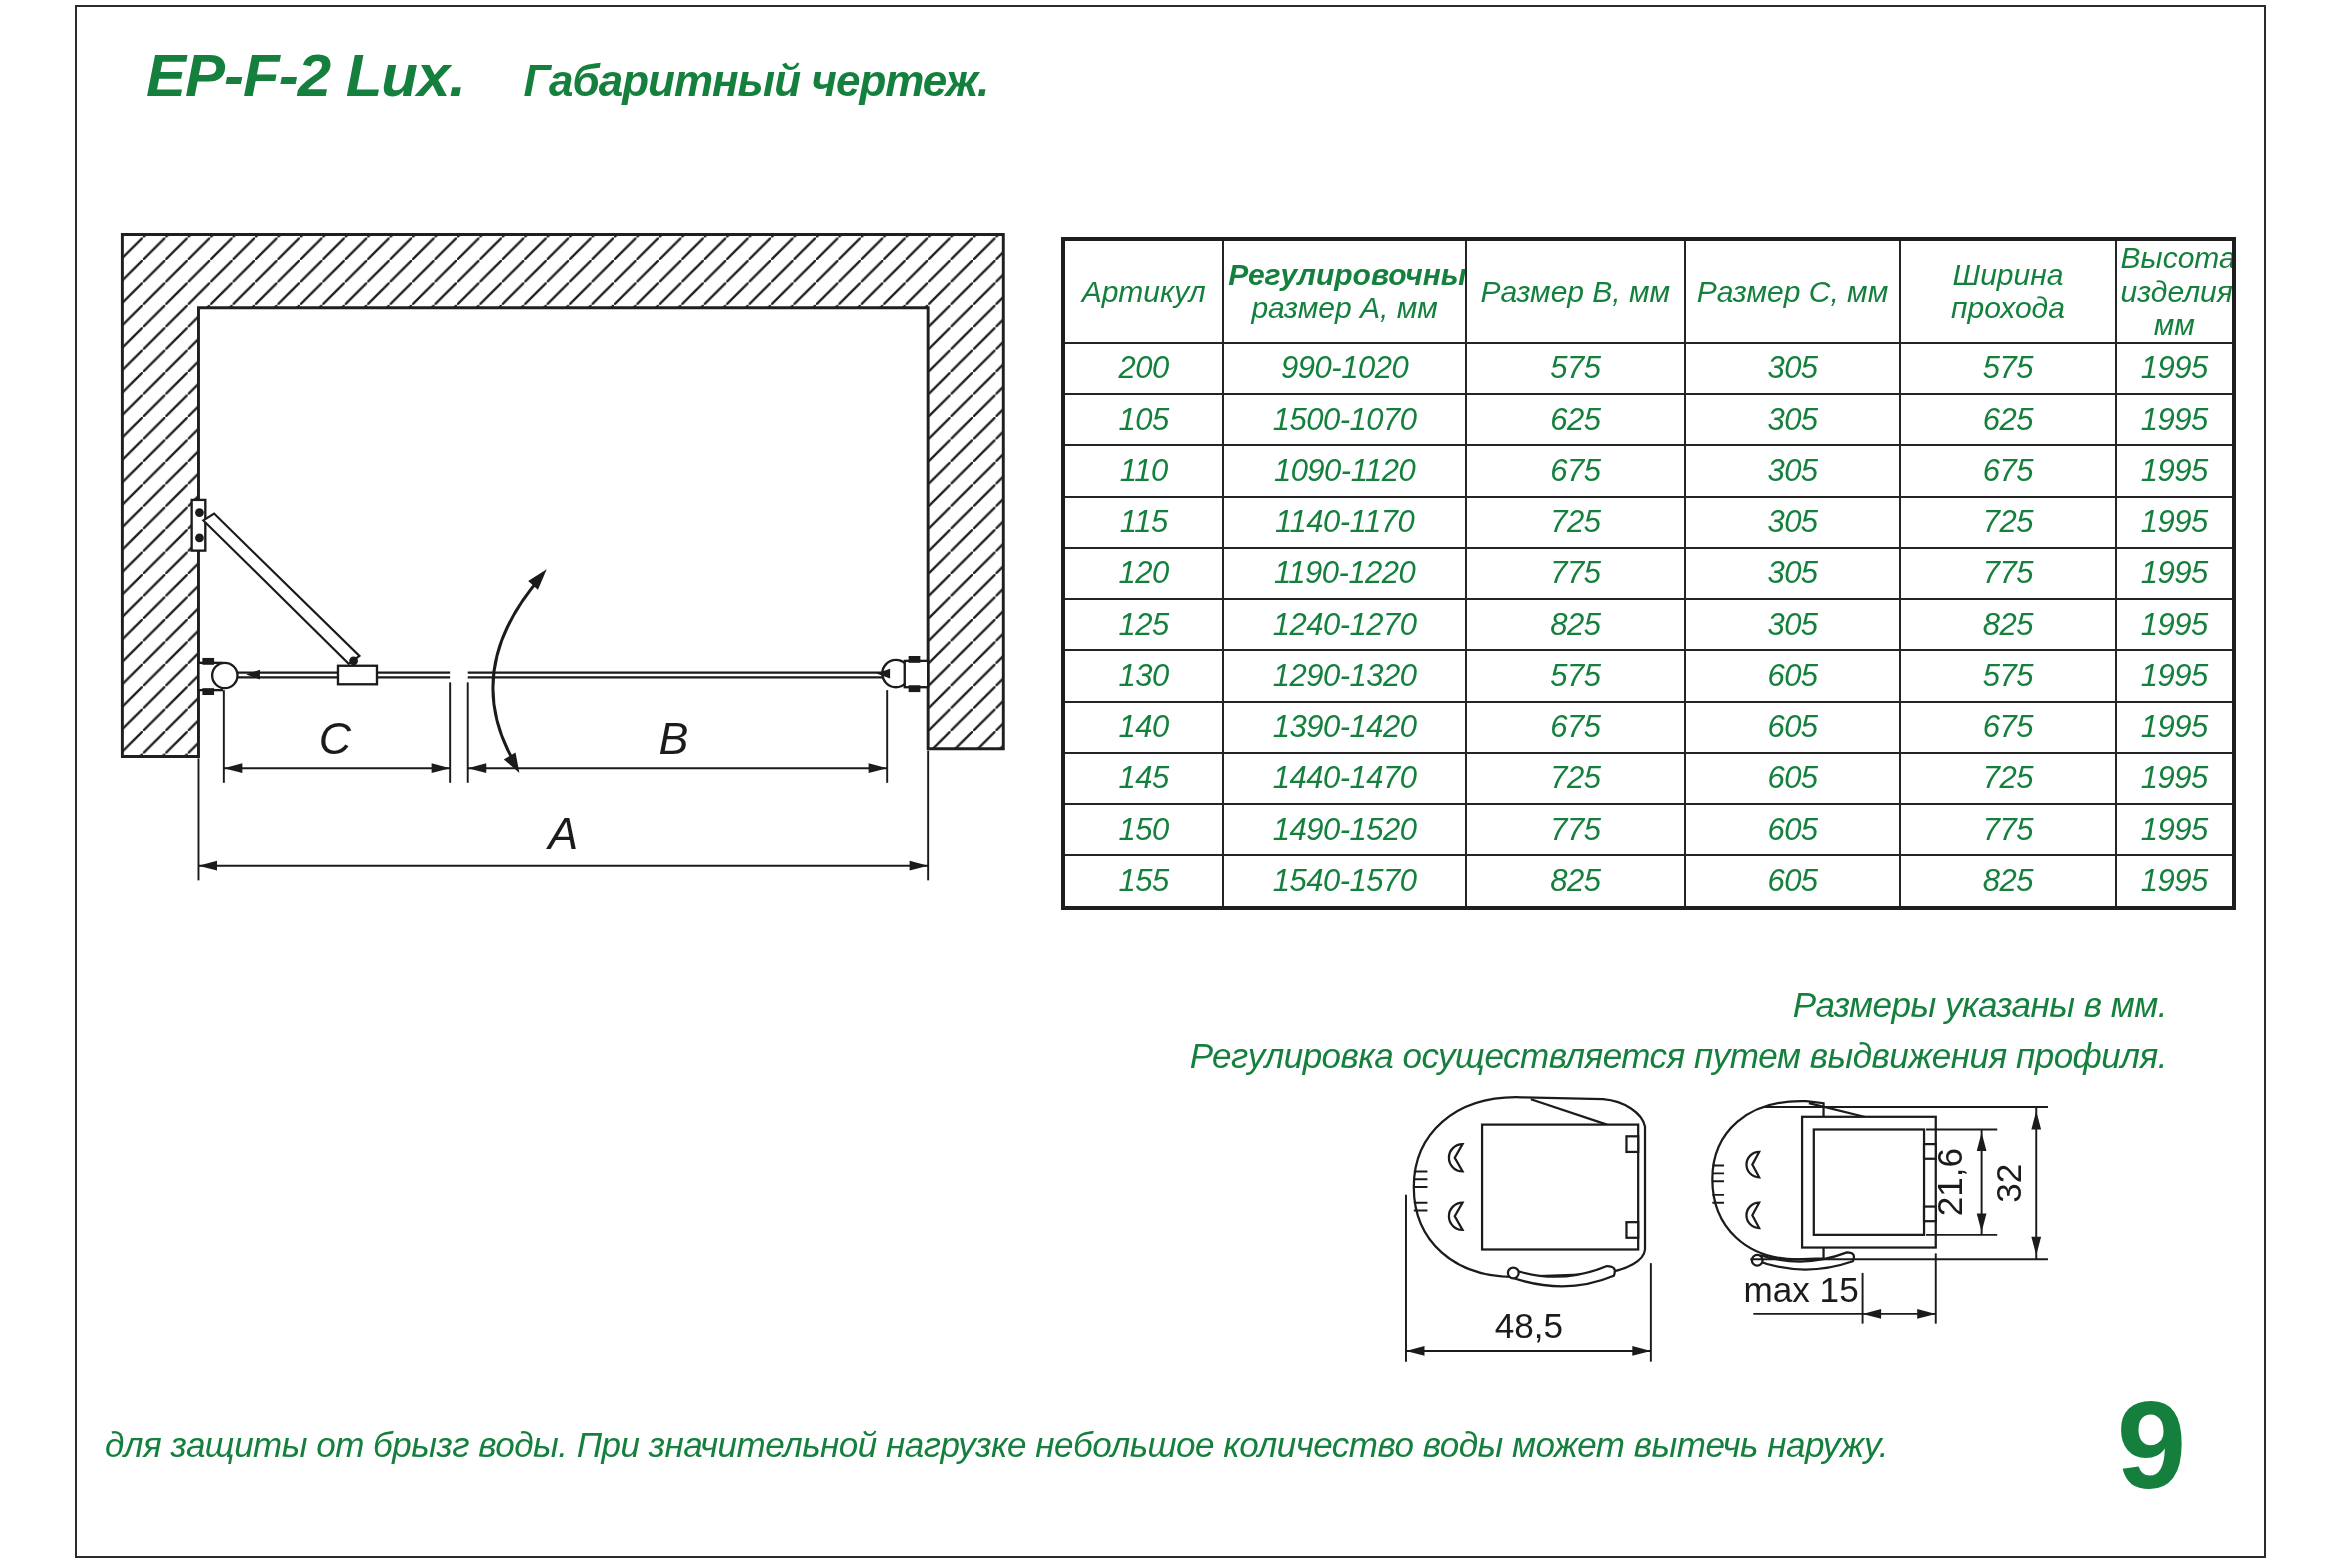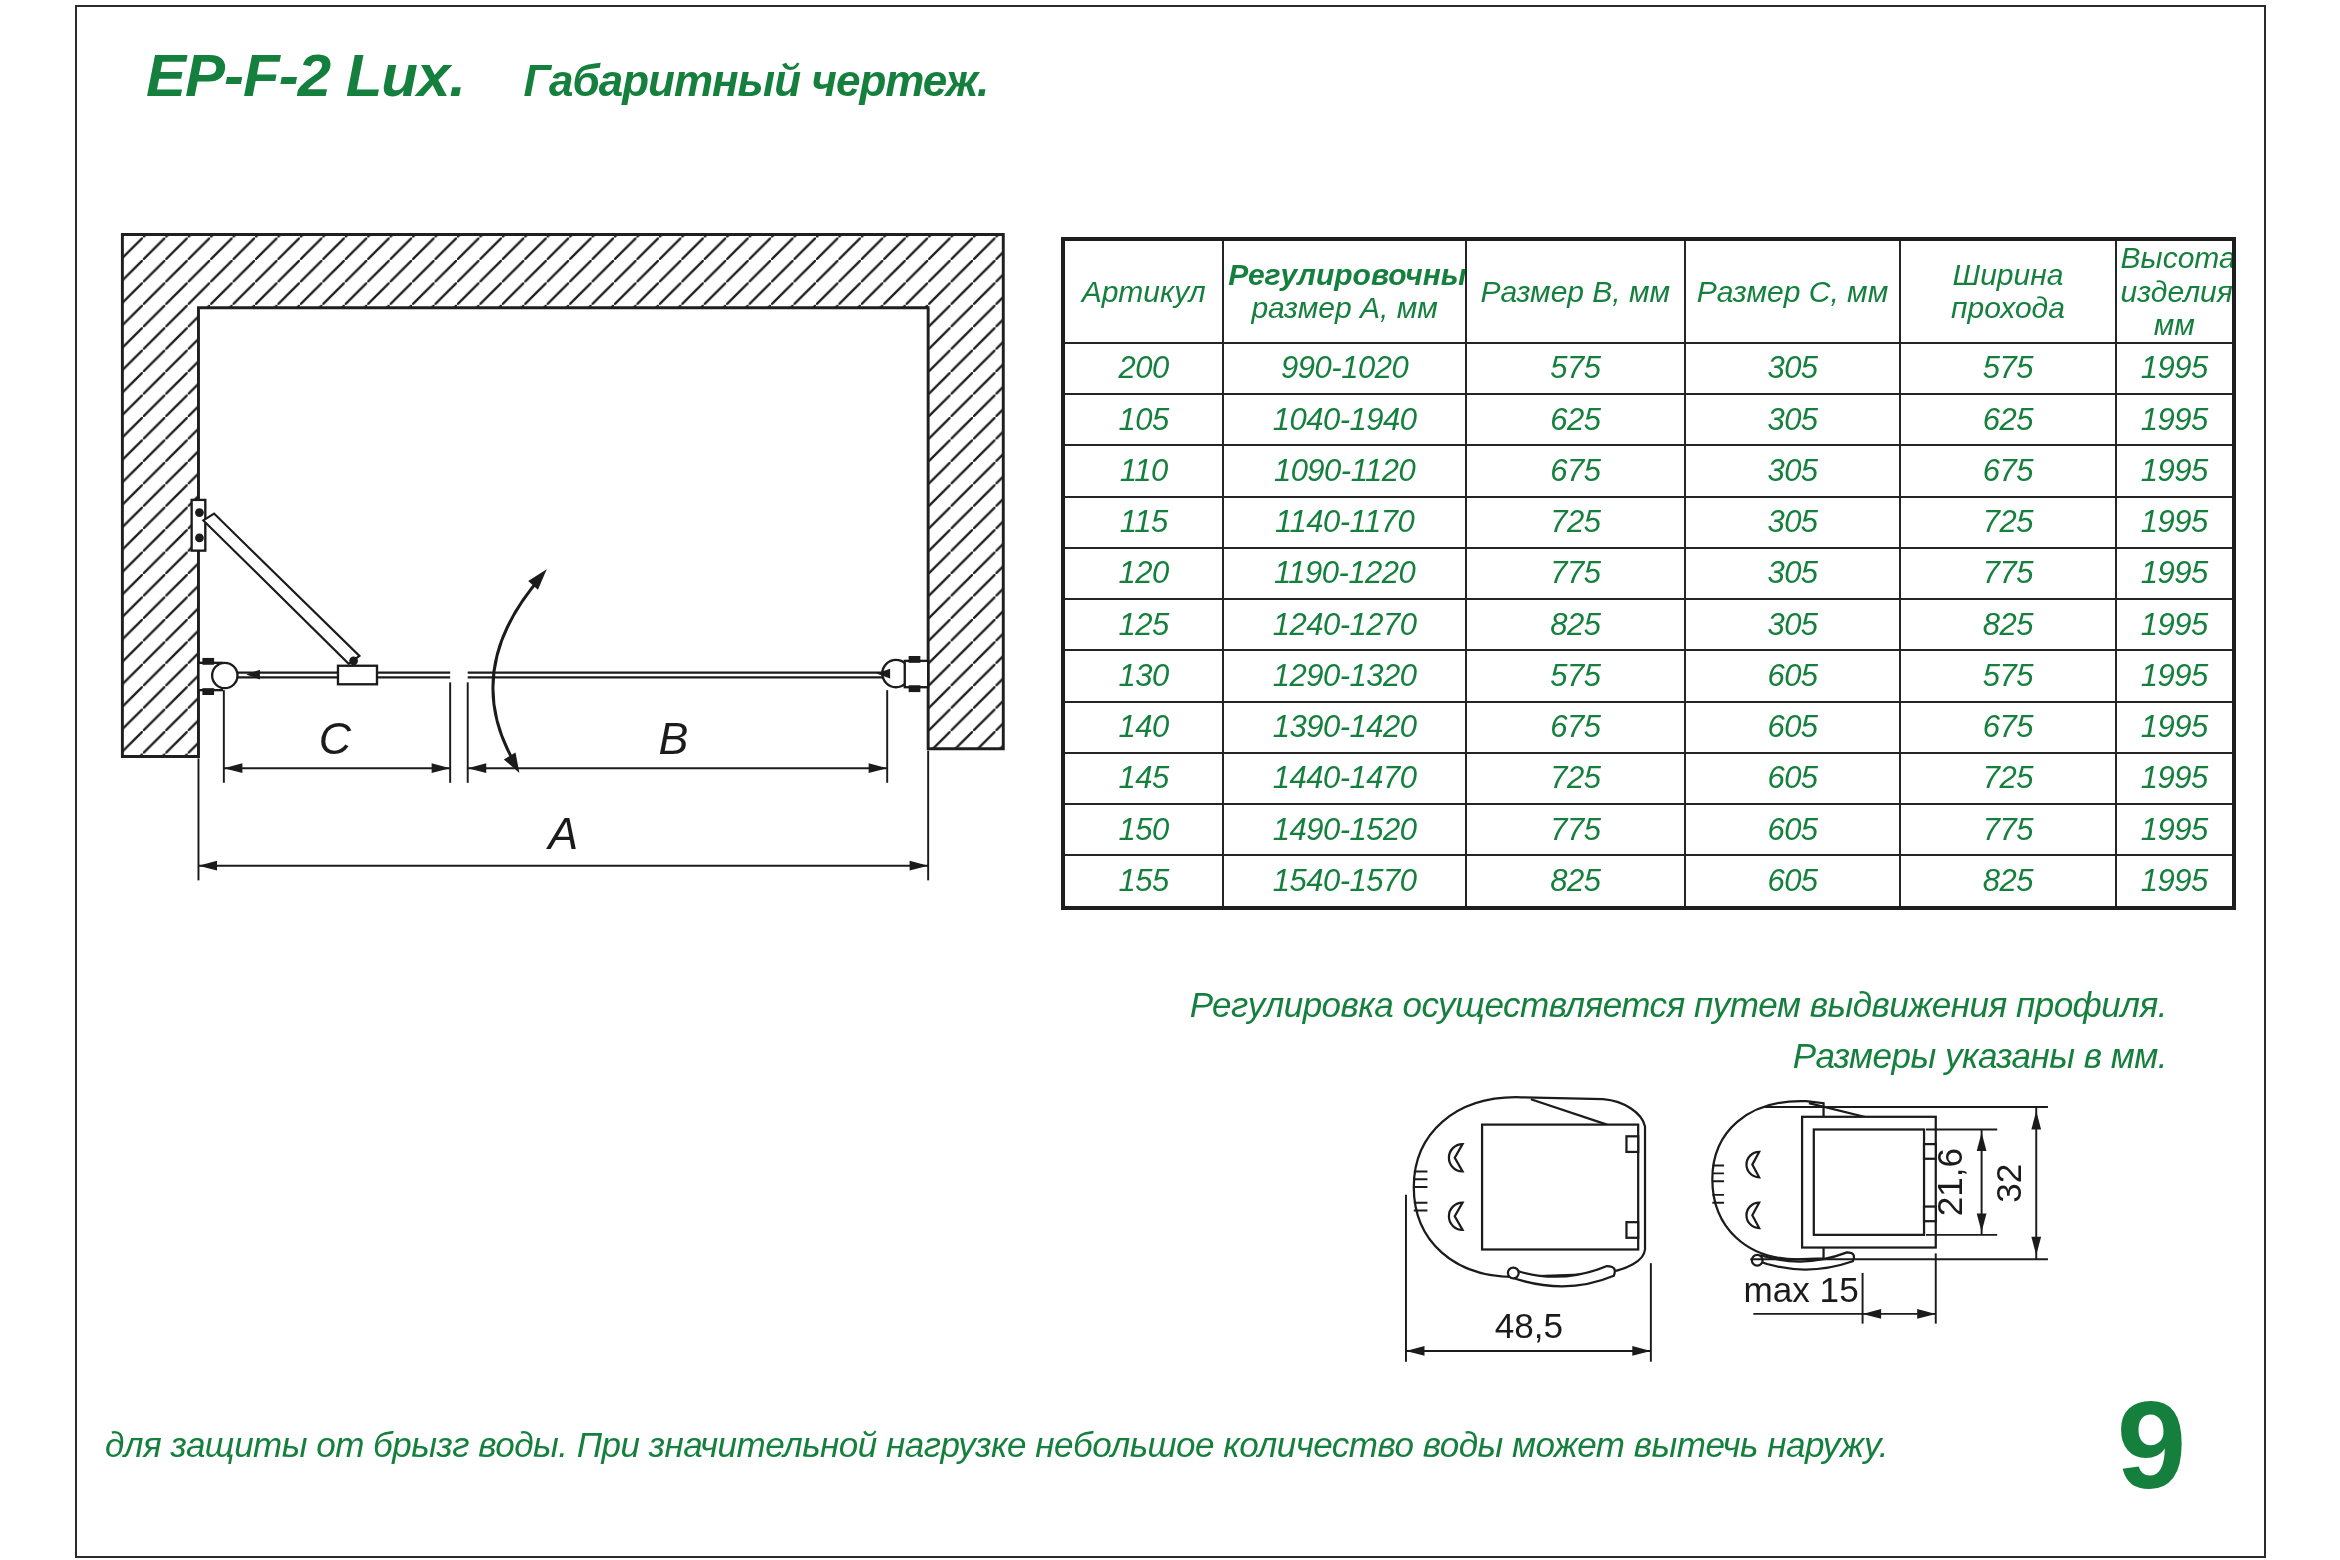--- a/index.html
+++ b/index.html
@@ -186,21 +186,21 @@
         <tr>
           <td>200</td>
           <td>990-1020</td>
           <td>575</td>
           <td>305</td>
           <td>575</td>
           <td>1995</td>
         </tr>
         <tr>
           <td>105</td>
-          <td>1040-1940</td>
+          <td>1500-1070</td>
           <td>625</td>
           <td>305</td>
           <td>625</td>
           <td>1995</td>
         </tr>
         <tr>
           <td>110</td>
           <td>1090-1120</td>
           <td>675</td>
           <td>305</td>
@@ -268,22 +268,22 @@
           <td>1540-1570</td>
           <td>825</td>
           <td>605</td>
           <td>825</td>
           <td>1995</td>
         </tr>
       </tbody>
   </table>
 
   <div class="notes">
+    <div>Размеры указаны в мм.</div>
     <div>Регулировка осуществляется путем выдвижения профиля.</div>
-    <div>Размеры указаны в мм.</div>
   </div>
 
   <svg class="profiles" viewBox="0 0 780 330">
 
     <g stroke="#1b1b1b" fill="#ffffff" stroke-width="2.3">
       <path d="M 160 30 C 92 28, 50 68, 50 122 C 50 176, 90 216, 158 214 L 242 211 C 270 207, 286 197, 287 186 L 287 60 C 284 46, 266 34, 244 32 Z"></path>
       <path d="M 170 32 L 248 58"></path>
       <rect x="120" y="58" width="160" height="128"></rect>
       <rect x="268" y="70" width="12" height="16"></rect>
       <rect x="268" y="158" width="12" height="16"></rect>

